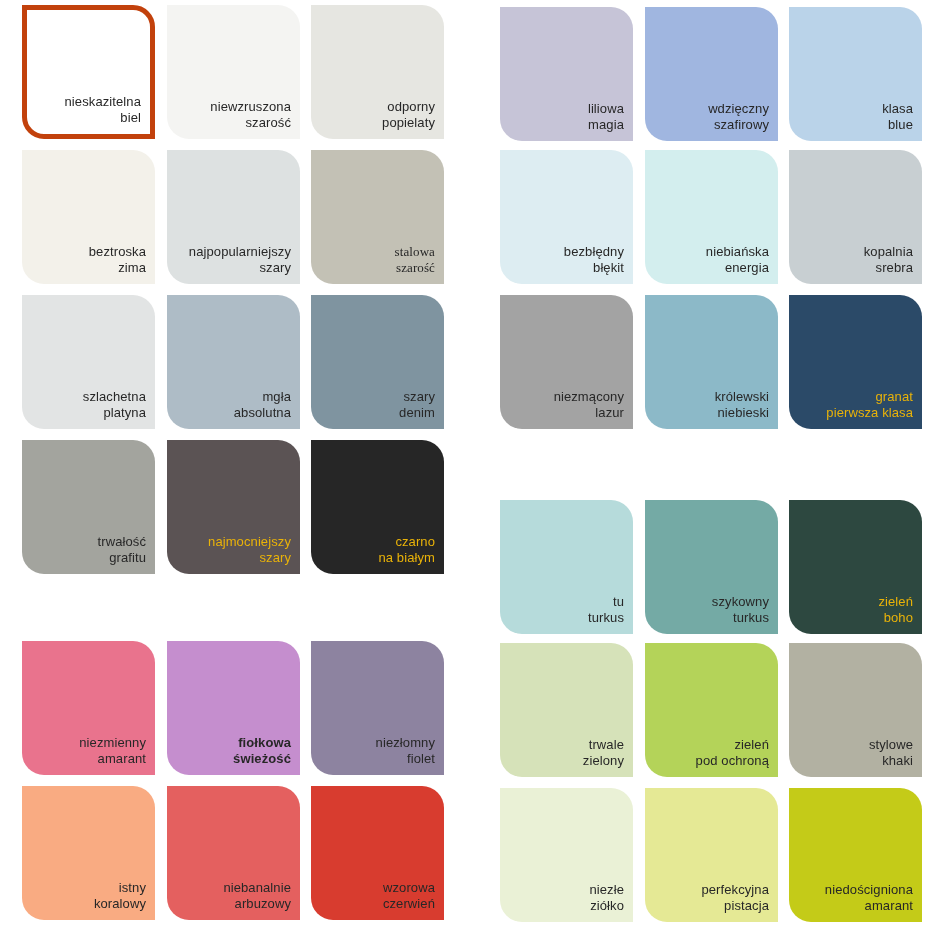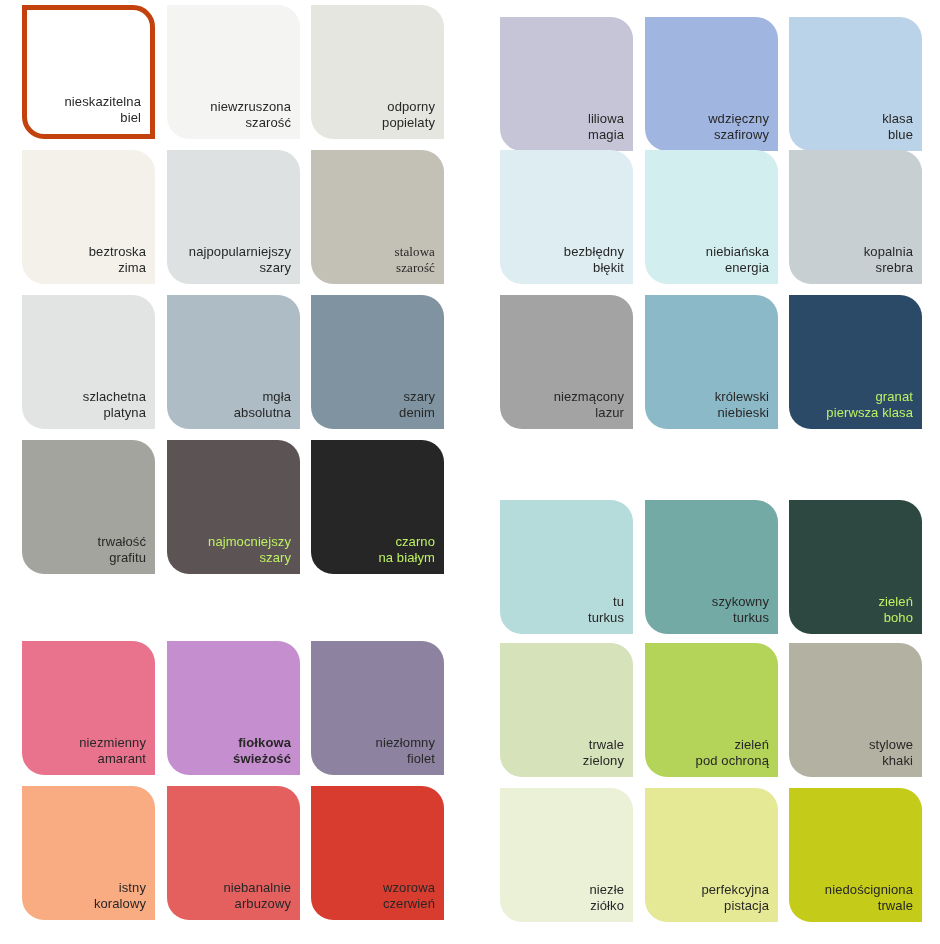--- a/index.html
+++ b/index.html
@@ -68,21 +68,21 @@
     bottom: 8px;
     left: 6px;
     text-align: right;
     font-size: 13px;
     line-height: 16px;
     letter-spacing: 0.1px;
     white-space: pre-line;
     color: #272727;
   }
   .swatch-label.light {
-    color: #bef264;
+    color: #eab308;
   }
 </style>
 </head>
 <body>
 
 <div id="palette-page">
   <div class="half half-left">
       <div class="section" style="top: 5px;">
         <div class="row" style="top: 0px;">
           <div class="swatch c0 outlined" style="background: rgb(255, 255, 255);">
@@ -167,21 +167,21 @@
           </div>
           <div class="swatch c2" style="background: rgb(216, 60, 47);">
             <div class="swatch-label">wzorowa
 czerwień</div>
           </div>
         </div>
       </div>
     </div>
   <div class="half half-right">
       <div class="section" style="top: 5px;">
-        <div class="row" style="top: 12px;">
+        <div class="row" style="top: 2px;">
           <div class="swatch c0" style="background: rgb(198, 196, 215);">
             <div class="swatch-label">liliowa
 magia</div>
           </div>
           <div class="swatch c1" style="background: rgb(160, 182, 224);">
             <div class="swatch-label">wdzięczny
 szafirowy</div>
           </div>
           <div class="swatch c2" style="background: rgb(186, 211, 233);">
             <div class="swatch-label">klasa
@@ -250,18 +250,18 @@
           <div class="swatch c0" style="background: rgb(234, 241, 214);">
             <div class="swatch-label">niezłe
 ziółko</div>
           </div>
           <div class="swatch c1" style="background: rgb(229, 233, 149);">
             <div class="swatch-label">perfekcyjna
 pistacja</div>
           </div>
           <div class="swatch c2" style="background: rgb(196, 203, 24);">
             <div class="swatch-label">niedościgniona
-trwale</div>
+amarant</div>
           </div>
         </div>
       </div>
     </div>
 </div>
 
 </body></html>

